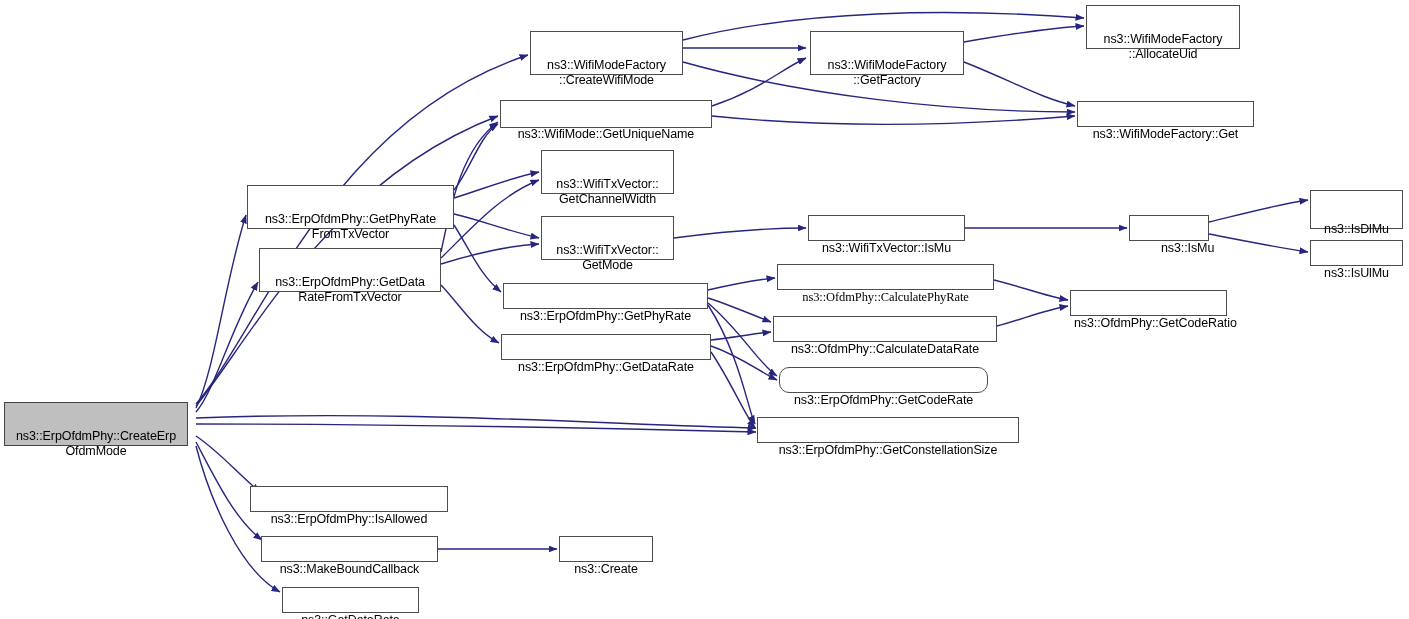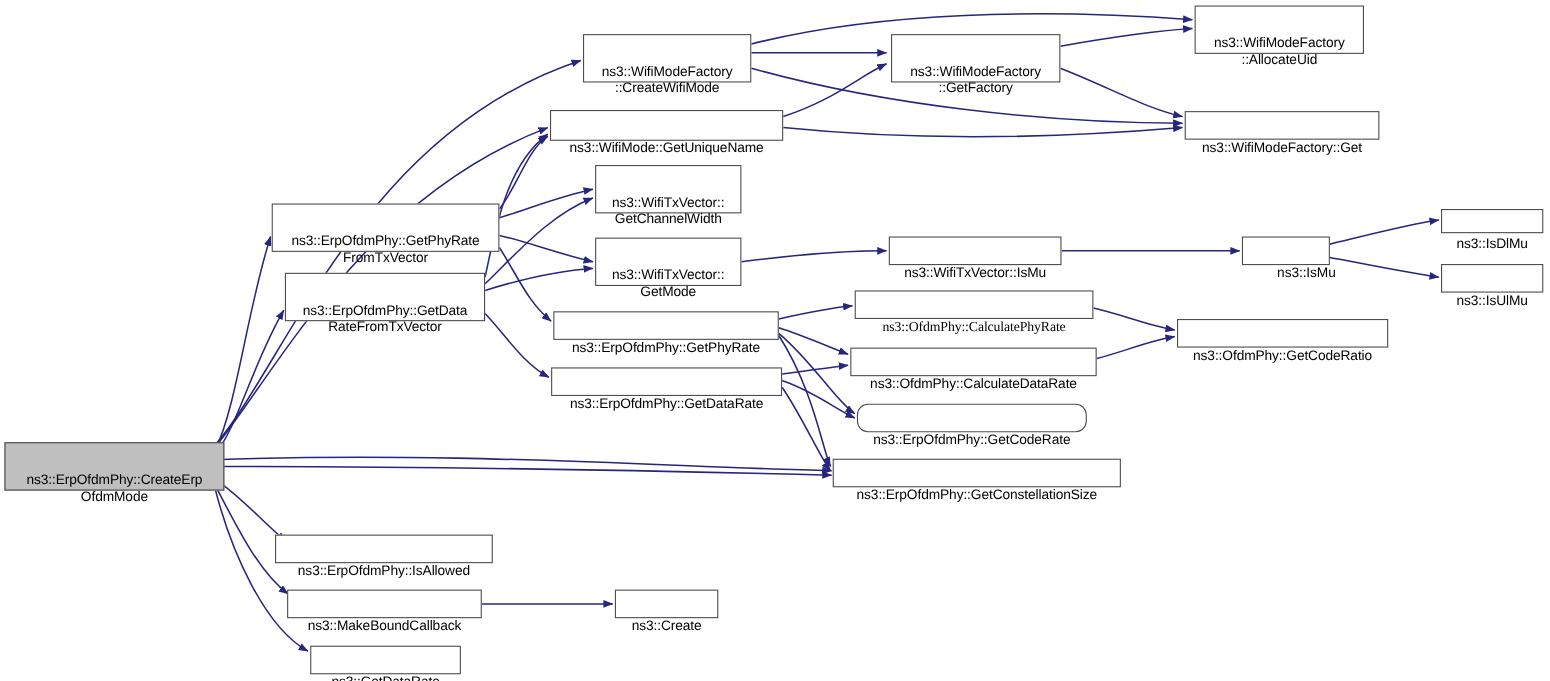--- a/index.html
+++ b/index.html
@@ -96,21 +96,21 @@
         <path d="M708,305 C740,355 748,410 755,424" stroke="#26267f" marker-end="url(#arrow)"></path>
         <path d="M711,340 C730,338 752,334 771,332" stroke="#26267f" marker-end="url(#arrow)"></path>
         <path d="M711,346 C740,356 760,372 777,380" stroke="#26267f" marker-end="url(#arrow)"></path>
         <path d="M711,352 C730,380 745,415 755,428" stroke="#26267f" marker-end="url(#arrow)"></path>
         <path d="M994,280 C1020,286 1045,296 1068,300" stroke="#26267f" marker-end="url(#arrow)"></path>
         <path d="M997,326 C1020,320 1045,310 1068,306" stroke="#26267f" marker-end="url(#arrow)"></path>
         <path d="M438,549 L557,549" stroke="#26267f" marker-end="url(#arrow)"></path>
       </g>
   </svg>
   <div id="node-layer">
-      <div class="node root" style="left: 4px; top: 402px; width: 200px; height: 44px;"><span class="label">ns3::ErpOfdmPhy::CreateErp
+      <div class="node root" style="left: 4px; top: 402px; width: 184px; height: 44px;"><span class="label">ns3::ErpOfdmPhy::CreateErp
 OfdmMode</span></div>
       <div class="node" style="left: 247px; top: 185px; width: 207px; height: 44px;"><span class="label">ns3::ErpOfdmPhy::GetPhyRate
 FromTxVector</span></div>
       <div class="node" style="left: 259px; top: 248px; width: 182px; height: 44px; text-align: center;"><span class="label">ns3::ErpOfdmPhy::GetData
 RateFromTxVector</span></div>
       <div class="node" style="left: 250px; top: 486px; width: 198px; height: 26px;"><span class="label">ns3::ErpOfdmPhy::IsAllowed</span></div>
       <div class="node" style="left: 261px; top: 536px; width: 177px; height: 26px;"><span class="label">ns3::MakeBoundCallback</span></div>
       <div class="node" style="left: 282px; top: 587px; width: 137px; height: 26px;"><span class="label">ns3::GetDataRate</span></div>
       <div class="node" style="left: 530px; top: 31px; width: 153px; height: 44px;"><span class="label">ns3::WifiModeFactory
 ::CreateWifiMode</span></div>
@@ -126,17 +126,17 @@
 ::GetFactory</span></div>
       <div class="node" style="left: 808px; top: 215px; width: 157px; height: 26px;"><span class="label">ns3::WifiTxVector::IsMu</span></div>
       <div class="node" style="left: 777px; top: 264px; width: 217px; height: 26px; font-family: Liberation Serif, serif;"><span class="label">ns3::OfdmPhy::CalculatePhyRate</span></div>
       <div class="node" style="left: 773px; top: 316px; width: 224px; height: 26px;"><span class="label">ns3::OfdmPhy::CalculateDataRate</span></div>
       <div class="node" style="left: 779px; top: 367px; width: 209px; height: 26px; border-radius: 10px;"><span class="label">ns3::ErpOfdmPhy::GetCodeRate</span></div>
       <div class="node" style="left: 757px; top: 417px; width: 262px; height: 26px;"><span class="label">ns3::ErpOfdmPhy::GetConstellationSize</span></div>
       <div class="node" style="left: 1086px; top: 5px; width: 154px; height: 44px;"><span class="label">ns3::WifiModeFactory
 ::AllocateUid</span></div>
       <div class="node" style="left: 1077px; top: 101px; width: 177px; height: 26px;"><span class="label">ns3::WifiModeFactory::Get</span></div>
       <div class="node" style="left: 1129px; top: 215px; width: 80px; height: 26px; padding-left: 28px;"><span class="label">ns3::IsMu</span></div>
-      <div class="node" style="left: 1070px; top: 290px; width: 192px; height: 26px; justify-content: center;"><span class="label">ns3::OfdmPhy::GetCodeRatio</span></div>
-      <div class="node" style="left: 1310px; top: 190px; width: 93px; height: 22px;"><span class="label">ns3::IsDlMu</span></div>
+      <div class="node" style="left: 1070px; top: 290px; width: 157px; height: 26px; justify-content: center;"><span class="label">ns3::OfdmPhy::GetCodeRatio</span></div>
+      <div class="node" style="left: 1310px; top: 190px; width: 93px; height: 39px;"><span class="label">ns3::IsDlMu</span></div>
       <div class="node" style="left: 1310px; top: 240px; width: 93px; height: 26px;"><span class="label">ns3::IsUlMu</span></div>
     </div>
 </div>
 
 </body></html>

